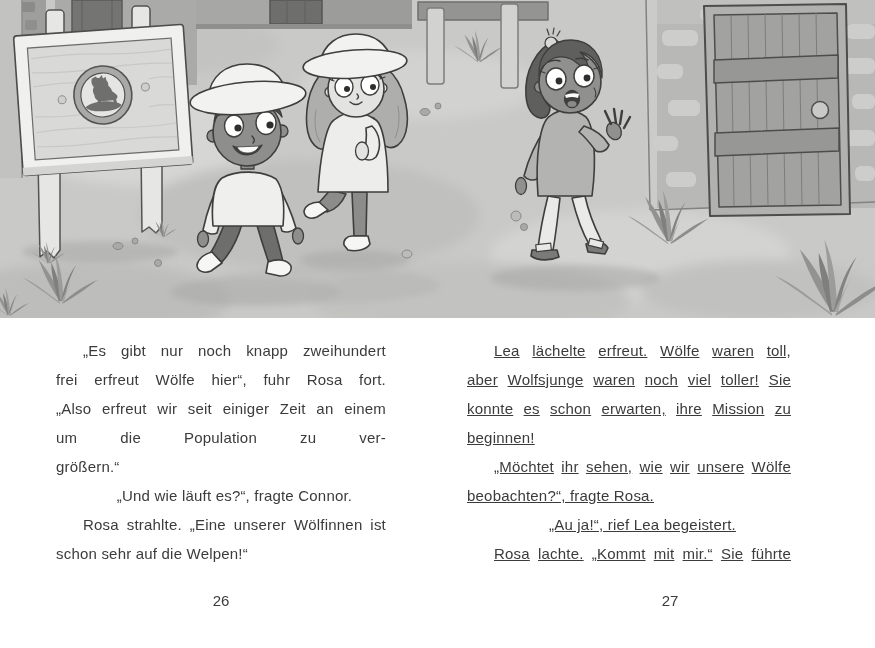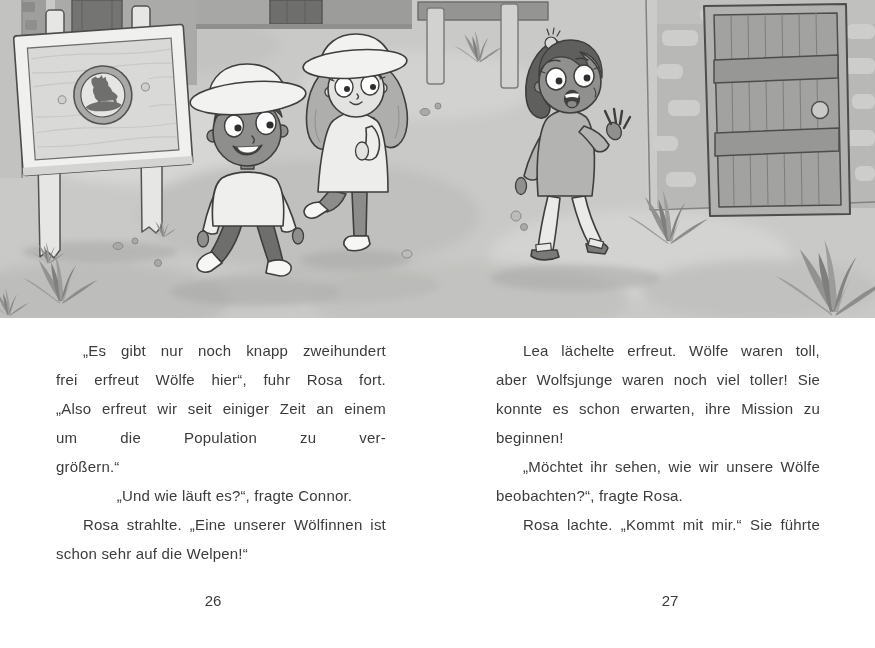--- a/index.html
+++ b/index.html
@@ -4,26 +4,26 @@
 <style>
   html,body{margin:0;padding:0;}
   body{
     width:875px;height:648px;position:relative;overflow:hidden;
     background:#ffffff;
     font-family:"Liberation Sans","DejaVu Sans",sans-serif;
   }
   .illustration{position:absolute;top:0;left:0;width:875px;height:318px;display:block;}
   .column{position:absolute;top:336px;color:#3b3b3b;font-size:15px;line-height:29px;letter-spacing:0.2px;}
   .col-left{left:56px;width:330px;}
-  .col-right{left:496px;width:324px;}
+  .col-right{left:467px;width:324px;text-decoration:underline;}
   .line{height:29px;white-space:nowrap;overflow:visible;}
   .line.indent{padding-left:27px;box-sizing:border-box;text-align:center;}
   .line.j{display:flex;justify-content:space-between;}
   .pagenum{position:absolute;top:592px;font-size:15px;color:#3b3b3b;text-align:center;}
-  .pn-left{left:48px;width:330px;}
+  .pn-left{left:56px;width:330px;}
   .pn-right{left:508px;width:324px;}
 </style>
 </head>
 <body>
 
 <svg class="illustration" viewBox="0 0 875 318" xmlns="http://www.w3.org/2000/svg">
   <defs>
     <filter id="b6" x="-40%" y="-40%" width="180%" height="180%">
         <feGaussianBlur stdDeviation="6"></feGaussianBlur>
       </filter>
@@ -386,20 +386,21 @@
   <div class="line indent j">
       <span>„Möchtet</span>
       <span>ihr</span>
       <span>sehen,</span>
       <span>wie</span>
       <span>wir</span>
       <span>unsere</span>
       <span>Wölfe</span>
     </div>
   <div class="line">beobachten?“, fragte Rosa.</div>
+  <div class="line indent">„Au ja!“, rief Lea begeistert.</div>
   <div class="line indent j">
       <span>Rosa</span>
       <span>lachte.</span>
       <span>„Kommt</span>
       <span>mit</span>
       <span>mir.“</span>
       <span>Sie</span>
       <span>führte</span>
     </div>
 </div>

